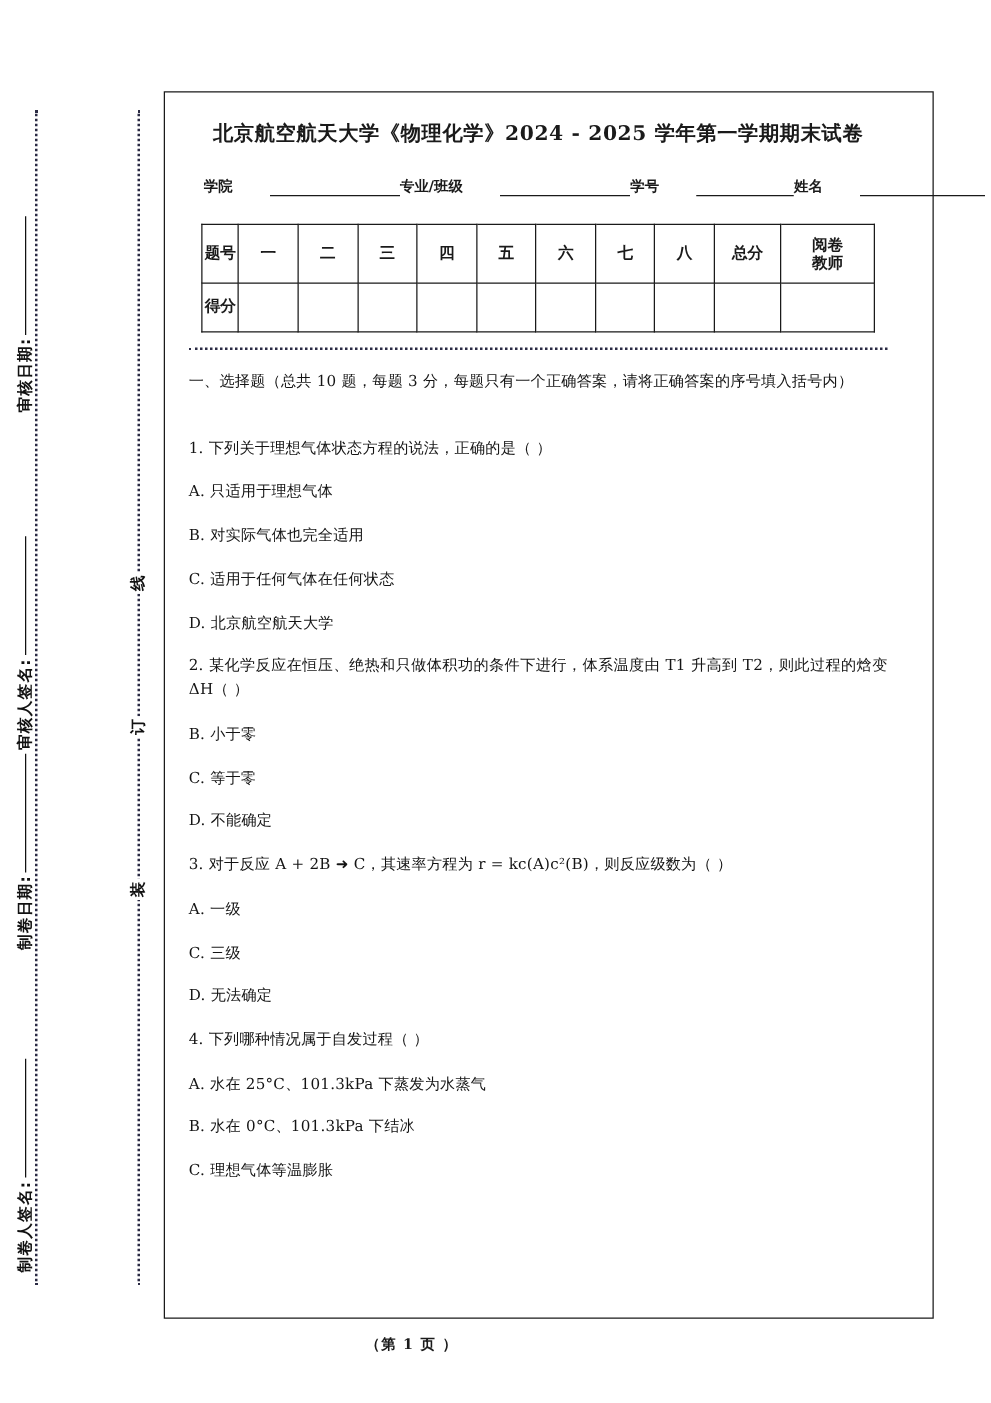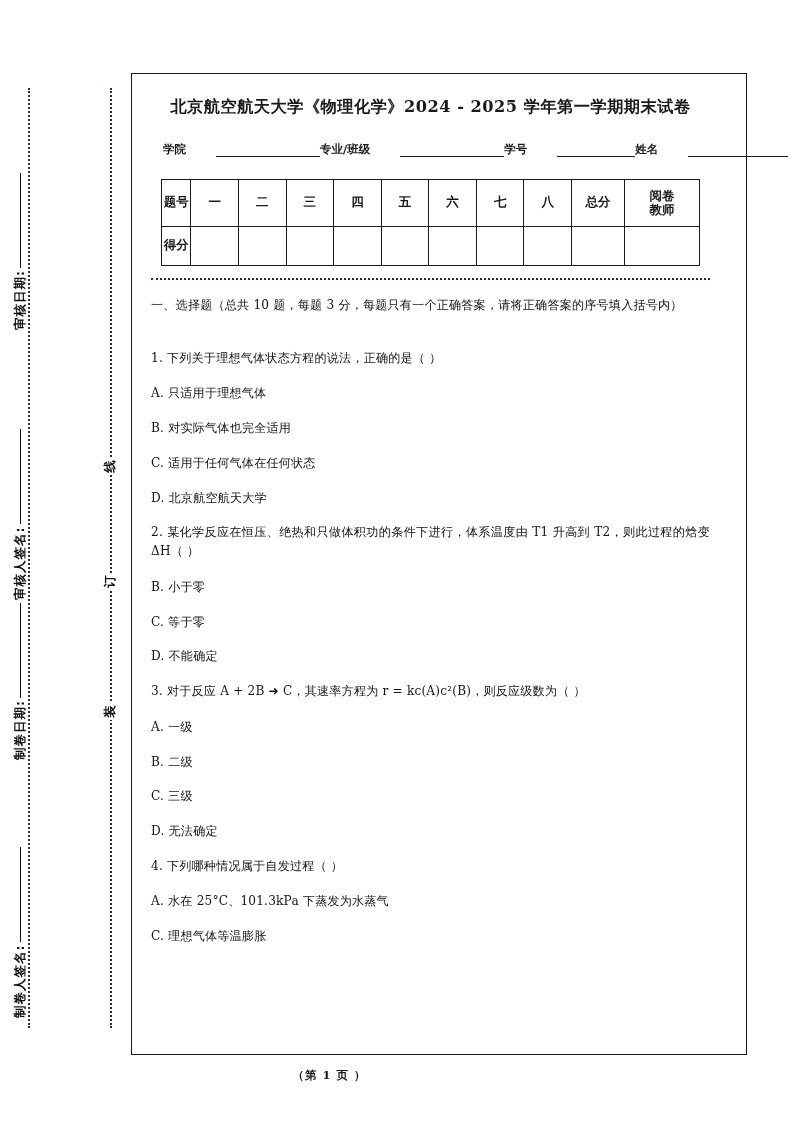--- a/index.html
+++ b/index.html
@@ -261,24 +261,24 @@
     <p class="para opt">C. 适用于任何气体在任何状态</p>
     <p class="para opt">D. 北京航空航天大学</p>
 
     <p class="para q">2. 某化学反应在恒压、绝热和只做体积功的条件下进行，体系温度由 T1 升高到 T2，则此过程的焓变 ΔH（    ）</p>
     <p class="para opt">B. 小于零</p>
     <p class="para opt">C. 等于零</p>
     <p class="para opt">D. 不能确定</p>
 
     <p class="para q">3. 对于反应 A + 2B ➜ C，其速率方程为 r = kc(A)c²(B)，则反应级数为（    ）</p>
     <p class="para opt">A. 一级</p>
-    <p class="para opt">B. 二级</p>
     <p class="para opt">C. 三级</p>
     <p class="para opt">D. 无法确定</p>
 
     <p class="para q">4. 下列哪种情况属于自发过程（    ）</p>
     <p class="para opt">A. 水在 25°C、101.3kPa 下蒸发为水蒸气</p>
+    <p class="para opt">B. 水在 0°C、101.3kPa 下结冰</p>
     <p class="para opt">C. 理想气体等温膨胀</p>
 
   </div>
 </div>
 
 <div class="footer">（第 1 页 ）</div>
 
 </body></html>

